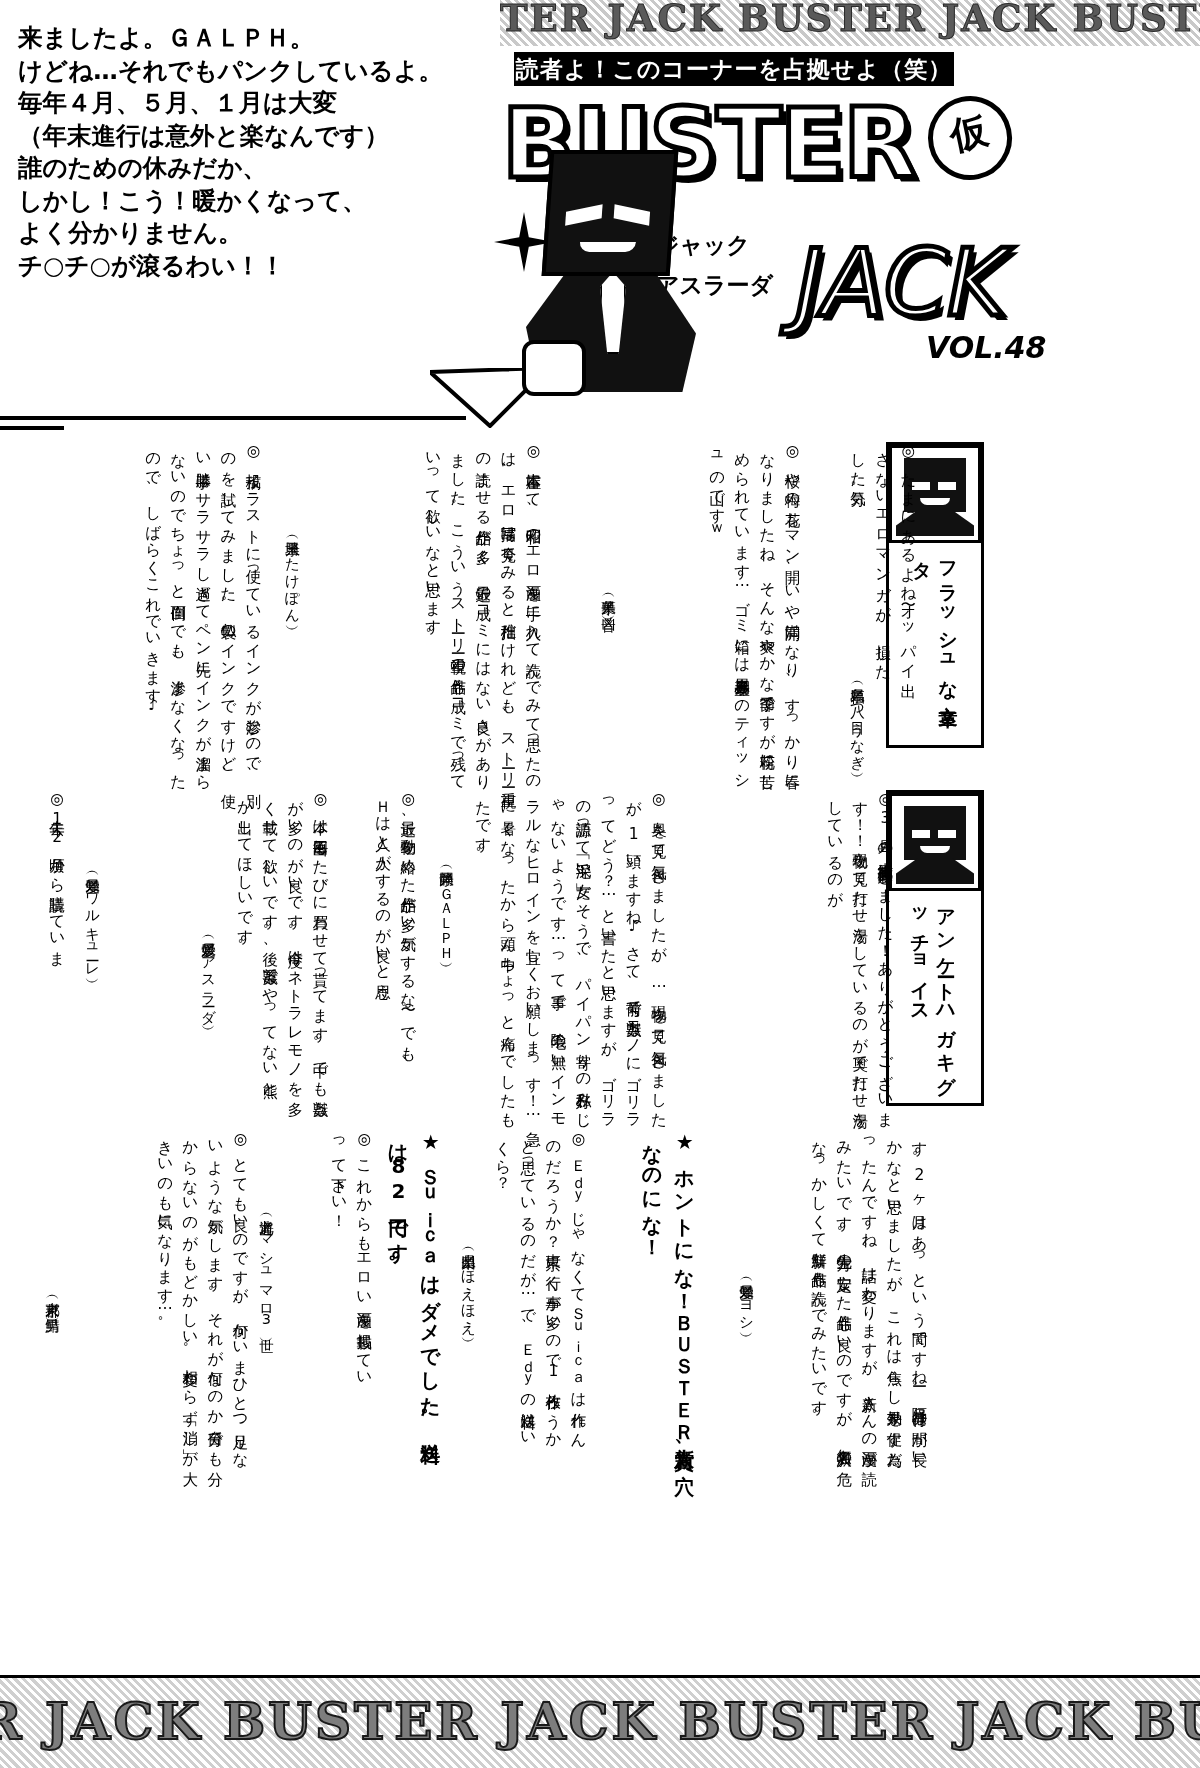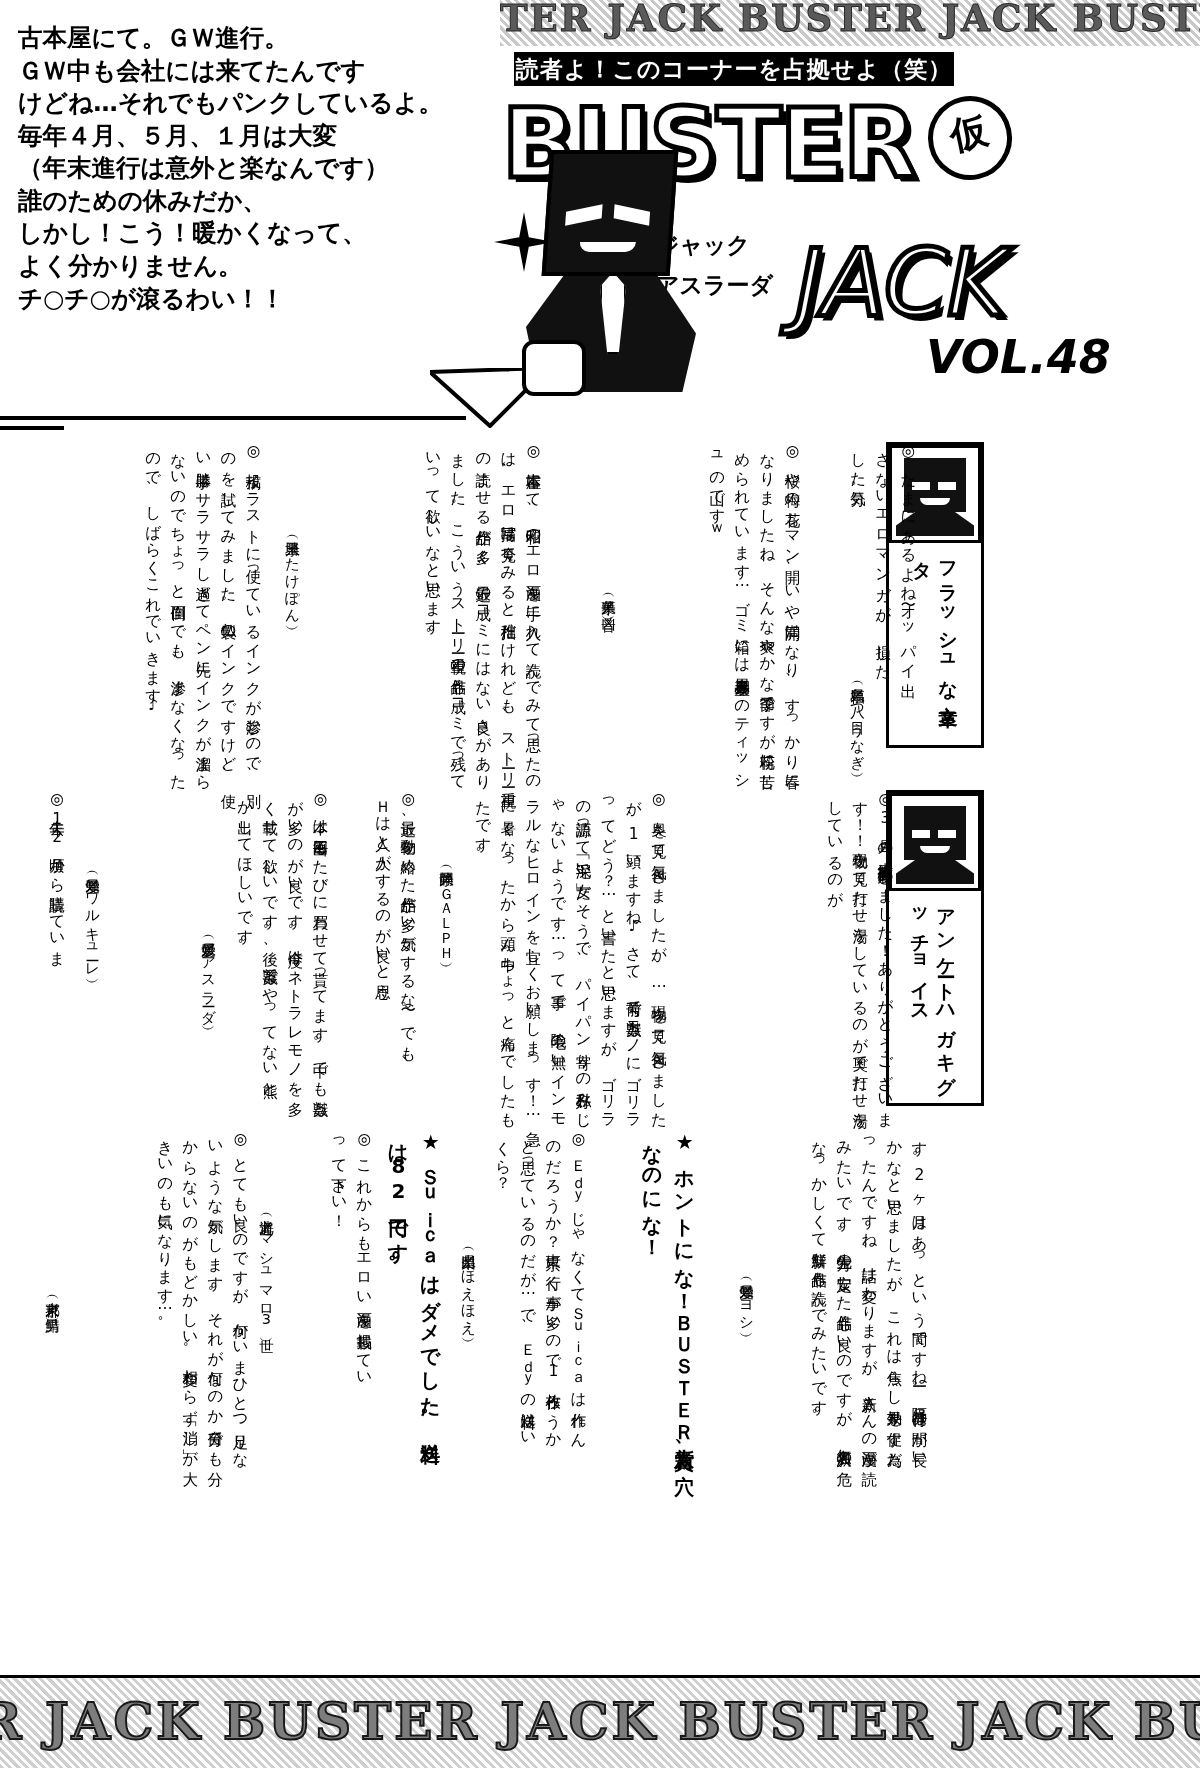--- a/index.html
+++ b/index.html
@@ -36,21 +36,21 @@
   .lead-line{position:absolute;left:18px;top:22px;width:440px;height:34px;
     background:#000;color:#fff;font-weight:bold;font-size:23px;letter-spacing:1px;
     text-align:center;line-height:34px;}
   .buster-word{position:absolute;left:6px;top:58px;font-family:"DejaVu Sans","Liberation Sans",sans-serif;
     font-weight:bold;font-size:96px;letter-spacing:-2px;
     color:#fff;-webkit-text-stroke:5px #000;text-shadow:5px 5px 0 #000;}
   .jack-word{position:absolute;left:300px;top:200px;font-family:"DejaVu Sans","Liberation Sans",sans-serif;
     font-weight:normal;font-style:italic;font-size:92px;letter-spacing:-1px;
     color:#fff;-webkit-text-stroke:5px #000;text-shadow:5px 5px 0 #000;}
   .vol-word{position:absolute;left:430px;top:300px;font-family:"DejaVu Sans","Liberation Sans",sans-serif;
-    font-weight:bold;font-style:italic;font-size:46px;color:#000;}
+    font-weight:bold;font-style:italic;font-size:30px;color:#000;}
   .kana-jack{position:absolute;left:160px;top:200px;font-weight:bold;font-size:23px;}
   .kana-base{position:absolute;left:160px;top:240px;font-weight:bold;font-size:23px;}
   .kari-badge{position:absolute;left:432px;top:66px;width:74px;height:74px;border-radius:50%;
     border:5px solid #000;background:#fff;transform:rotate(-12deg);}
   .kari-badge span{display:block;text-align:center;line-height:64px;font-size:38px;font-weight:bold;}
 
   
   .mascot{position:absolute;left:20px;top:120px;width:190px;height:250px;}
   .m-head{position:absolute;left:30px;top:0;width:120px;height:118px;background:#111;
     border:4px solid #000;transform:skewX(-4deg);}
@@ -90,22 +90,21 @@
   .big{font-weight:bold;font-size:20px;letter-spacing:1px;}
 </style>
 </head>
 <body>
 
 <div class="top-strip">
   <div class="txt">TER JACK BUSTER JACK BUSTER JACK BUS</div>
 </div>
 
 <div class="intro">
-  <div class="lines">古本屋にて。ＧＷ進行。</div>
-  <div class="lines">ＧＷ中も会社には来てたんです</div>
+  <div class="lines">来ましたよ。ＧＡＬＰＨ。</div>
   <div class="lines">けどね…それでもパンクしているよ。</div>
   <div class="lines">毎年４月、５月、１月は大変</div>
   <div class="lines">（年末進行は意外と楽なんです）</div>
   <div class="lines">誰のための休みだか、</div>
   <div class="lines">しかし！こう！暖かくなって、</div>
   <div class="lines">よく分かりません。</div>
   <div class="lines">チ○チ○が滾るわい！！</div>
 </div>
 <div class="balloon-border"></div>
 <div class="balloon-curve"></div>

